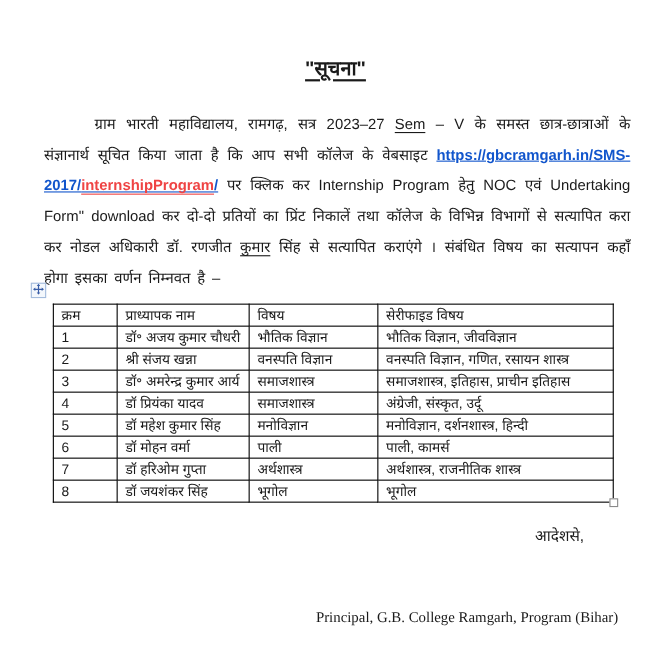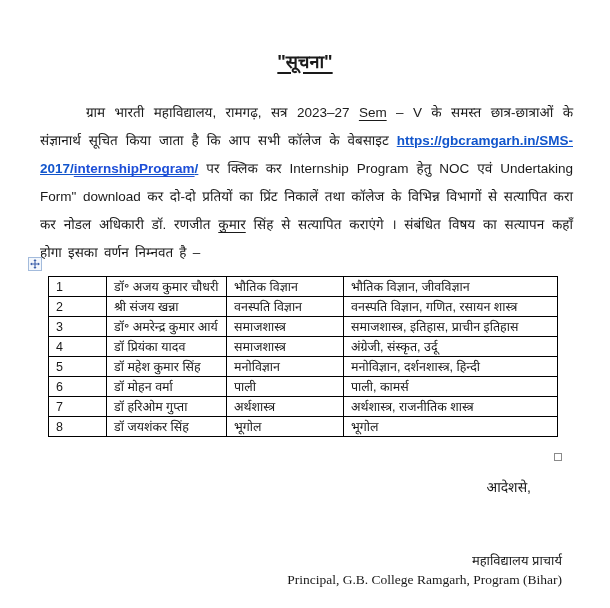--- a/index.html
+++ b/index.html
@@ -28,21 +28,21 @@
   .lk { color: #1155CC; font-weight: bold; text-decoration: underline; }
   .sq {
     text-decoration-line: underline;
     text-decoration-style: wavy;
     text-decoration-color: #E0262C;
     text-decoration-thickness: 1px;
     text-underline-offset: 3px;
     text-decoration-skip-ink: none;
     text-decoration: underline;
   }
-  .lk .sq { color: #1d4ed8; }
+  .lk .sq { color: #ef4444; }
 
   .move-handle {
     position: absolute; top: 257px; left: 28px;
     width: 14px; height: 14px;
     border: 1px solid #a3bbdc; background: #f3f7fc;
     display: flex; align-items: center; justify-content: center;
     cursor: move;
   }
 
   table.doc-table {
@@ -102,20 +102,26 @@
   </div>
 
   <table class="doc-table">
     <colgroup>
         <col class="c1">
         <col class="c2">
         <col class="c3">
         <col class="c4">
       </colgroup>
     <tbody>
+        <tr>
+      <th>क्रम</th>
+      <th>प्राध्यापक नाम</th>
+      <th>विषय</th>
+      <th>सेरीफाइड विषय</th>
+    </tr>
     <tr>
       <td>1</td>
       <td>डॉ॰ अजय कुमार चौधरी</td>
       <td>भौतिक विज्ञान</td>
       <td>भौतिक विज्ञान, जीवविज्ञान</td>
     </tr>
     <tr>
       <td>2</td>
       <td>श्री संजय खन्ना</td>
       <td>वनस्पति विज्ञान</td>
@@ -158,17 +164,16 @@
       <td>भूगोल</td>
     </tr>
   </tbody>
     </table>
 
   <div class="resize-handle"></div>
 
   <div class="order-line">आदेशसे,</div>
 
   <div class="signature">
-    <div class="hi">महाविद्यालय प्राचार्य</div>
     <div class="en">Principal, G.B. College Ramgarh, Program (Bihar)</div>
   </div>
 
 </div>
 
 </body></html>

